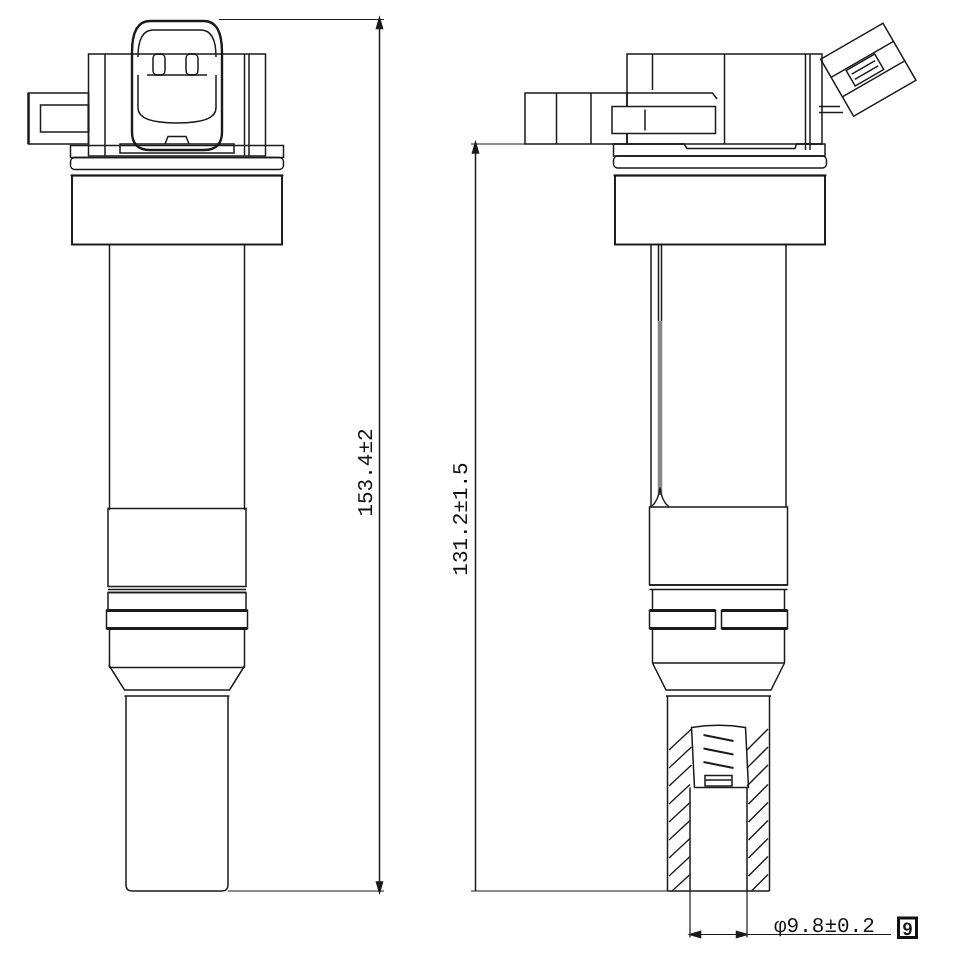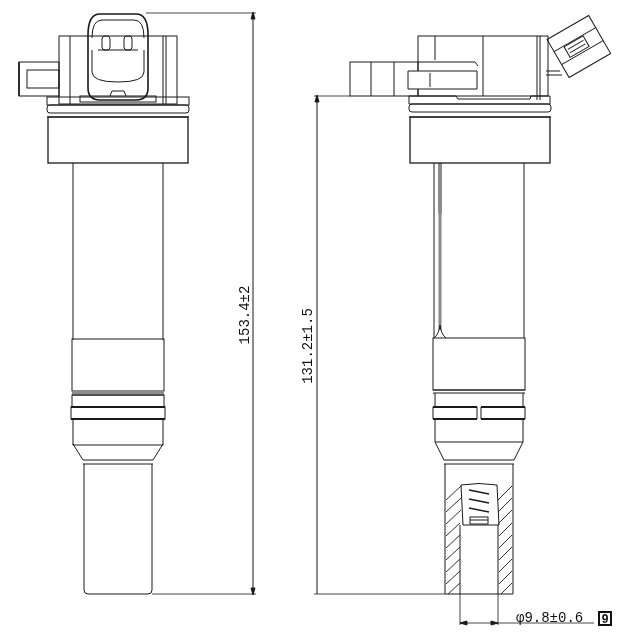--- a/index.html
+++ b/index.html
@@ -182,19 +182,19 @@
 
 <div style="position:absolute; left:245px; top:315px; width:0; height:0;">
   <span class="dim" style="position:absolute; transform:translate(-50%,-50%) rotate(-90deg); white-space:nowrap; font-family:'Liberation Mono','DejaVu Sans Mono',monospace; font-size:14px; color:#111; left:0; top:0;">153.4±2</span>
 </div>
 
 <div style="position:absolute; left:308px; top:346px; width:0; height:0;">
   <span class="dim" style="position:absolute; transform:translate(-50%,-50%) rotate(-90deg); white-space:nowrap; font-family:'Liberation Mono','DejaVu Sans Mono',monospace; font-size:14px; color:#111; left:0; top:0;">131.2±1.5</span>
 </div>
 
 <div style="position:absolute; left:516px; top:610px; white-space:nowrap; font-family:'Liberation Mono','DejaVu Sans Mono',monospace; font-size:14px; color:#111;">
-  <span>φ9.8±0.6</span>
+  <span>φ9.8±0.2</span>
 </div>
 
 <div style="position:absolute; left:598px; top:611px; width:14px; height:15px; border:2px solid #111; box-sizing:border-box; display:flex; align-items:center; justify-content:center; font-family:'Liberation Sans','DejaVu Sans',sans-serif; font-weight:bold; font-size:12px; color:#111; line-height:1;">
   <span>9</span>
 </div>
 </div>
 
 </body></html>

